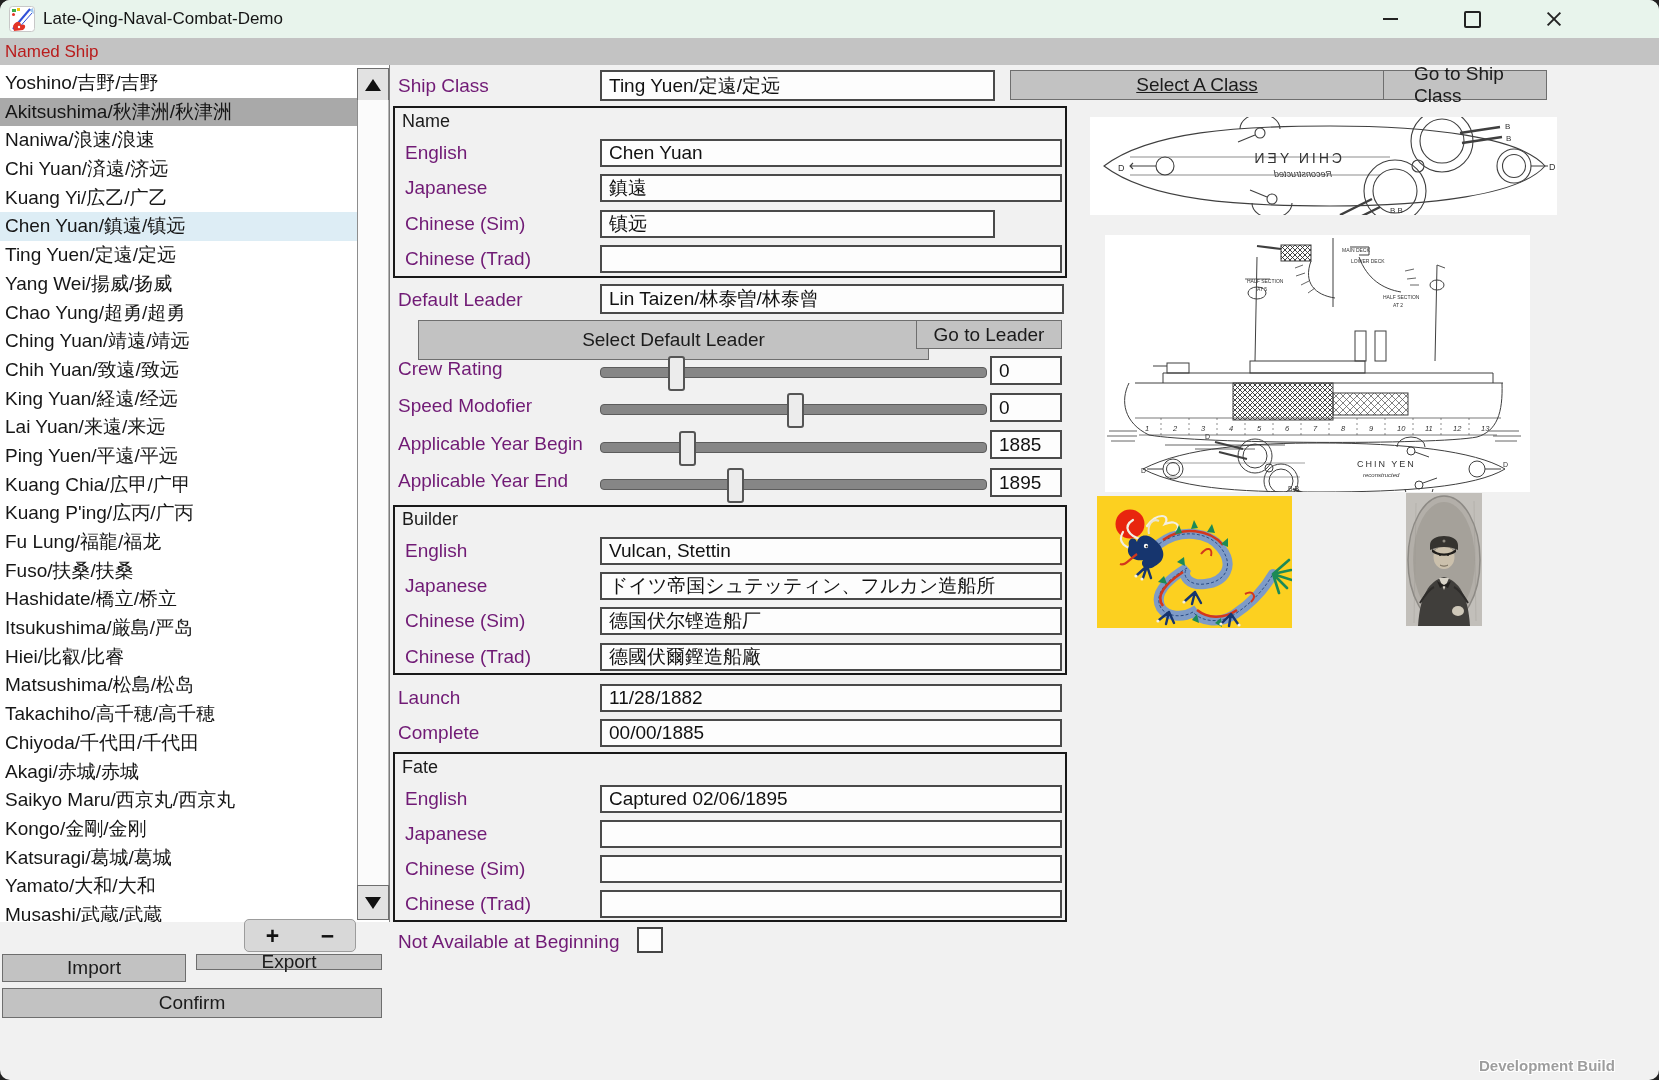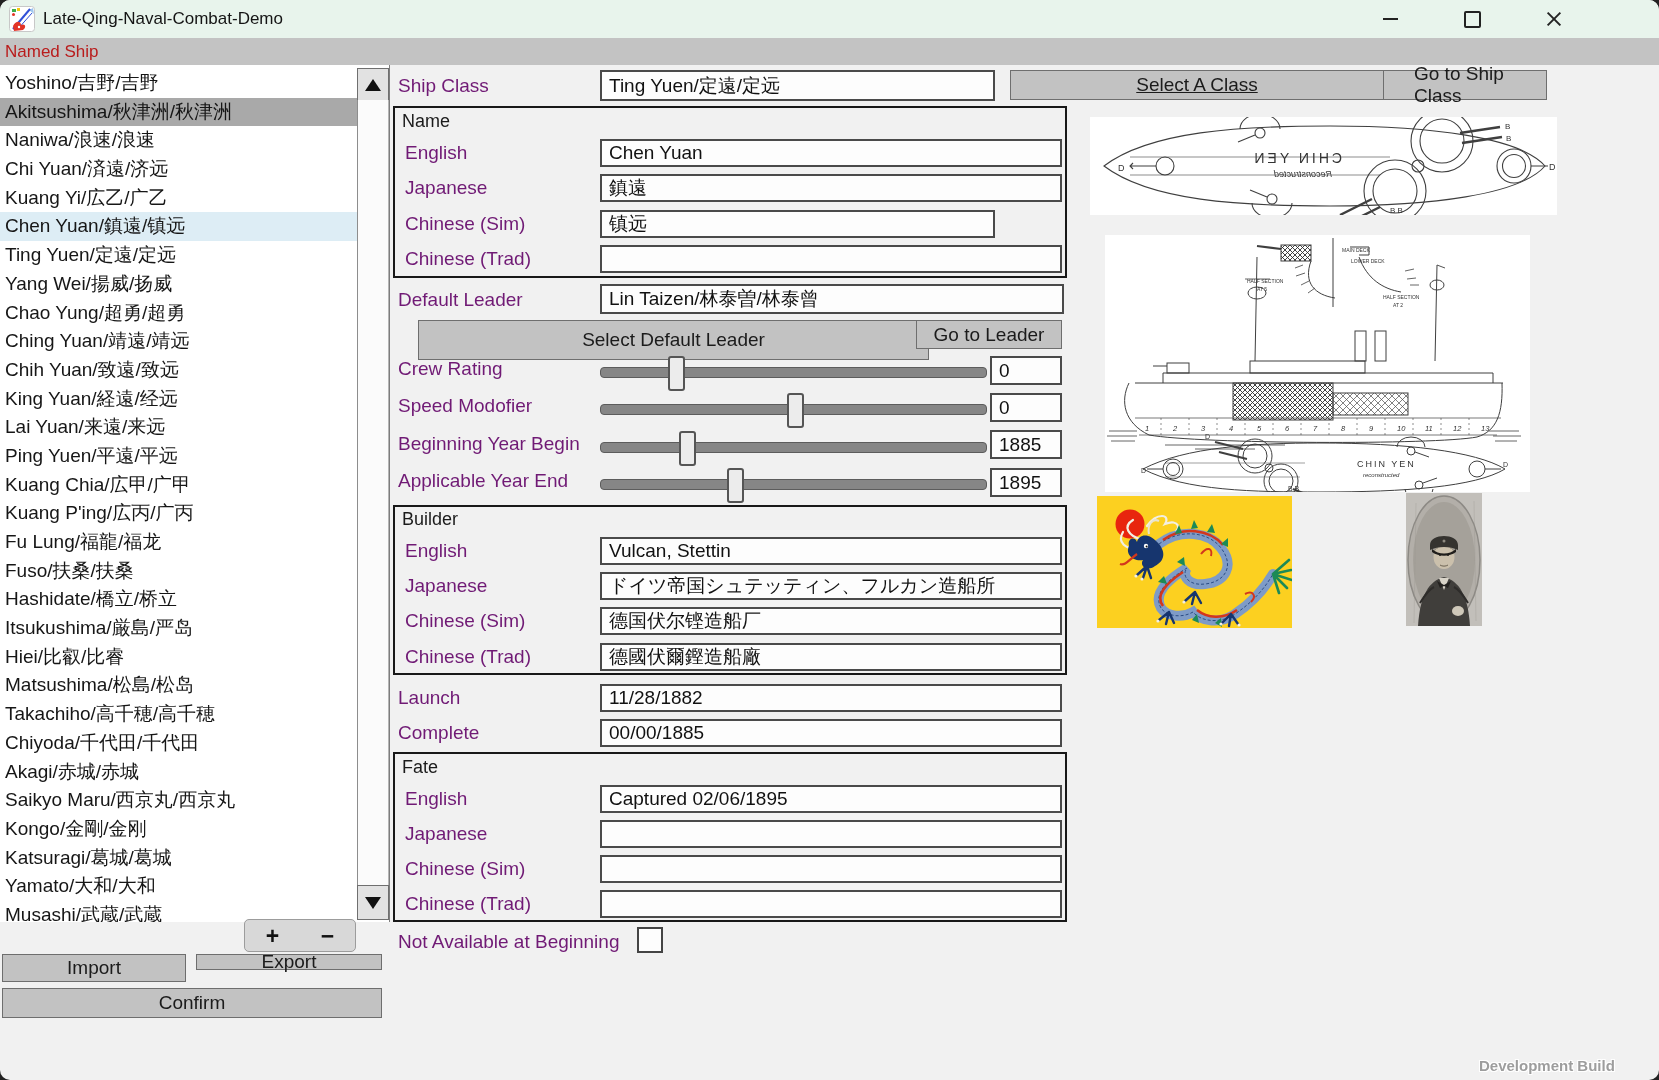--- a/index.html
+++ b/index.html
@@ -164,21 +164,21 @@
       <div class="slider-handle" style="left: 67px;"></div>
     </div>
   <input class="abs valuebox" style="left: 990px; top: 356px; width: 72px; height: 29px;" value="0">
 
   <div class="abs flabel" style="left:398px;top:395px;">Speed Modofier</div>
   <div class="slider-track" style="left:600px;top:404px;">
       <div class="slider-handle" style="left: 186px;"></div>
     </div>
   <input class="abs valuebox" style="left: 990px; top: 393px; width: 72px; height: 29px;" value="0">
 
-  <div class="abs flabel" style="left:398px;top:433px;">Beginning Year Begin</div>
+  <div class="abs flabel" style="left:398px;top:433px;">Applicable Year Begin</div>
   <div class="slider-track" style="left:600px;top:442px;">
       <div class="slider-handle" style="left: 78px;"></div>
     </div>
   <input class="abs valuebox" style="left: 990px; top: 430px; width: 72px; height: 29px;" value="1885">
 
   <div class="abs flabel" style="left:398px;top:470px;">Applicable Year End</div>
   <div class="slider-track" style="left:600px;top:479px;">
       <div class="slider-handle" style="left: 126px;"></div>
     </div>
   <input class="abs valuebox" style="left: 990px; top: 468px; width: 72px; height: 29px;" value="1895">

